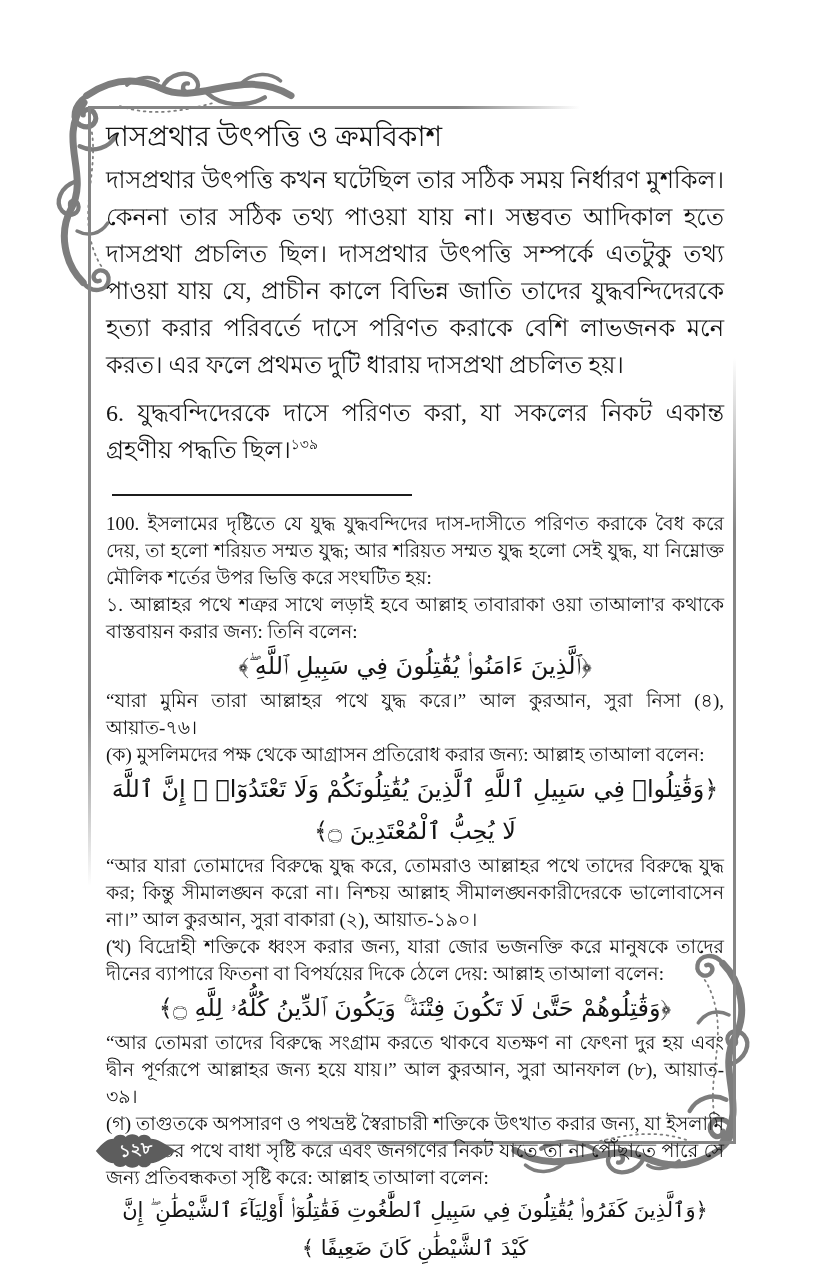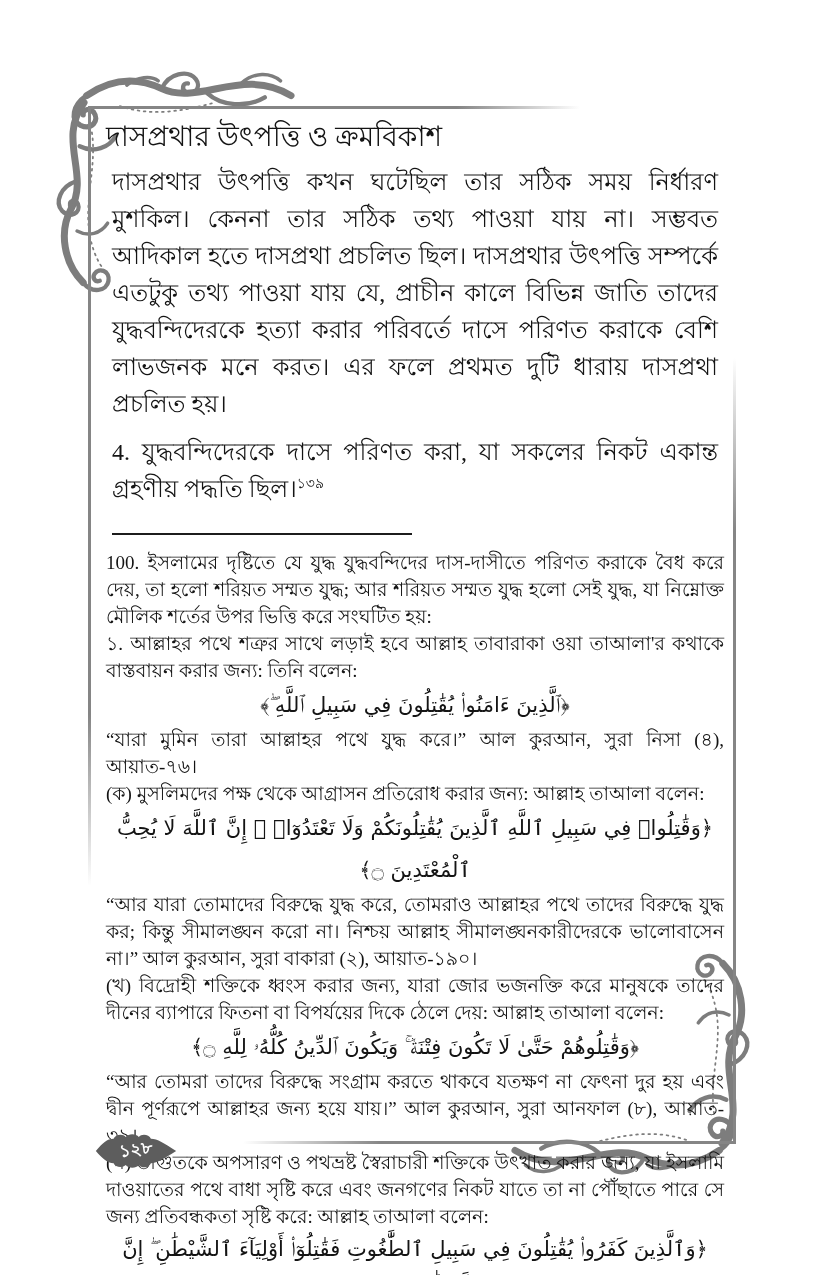--- a/index.html
+++ b/index.html
@@ -18,27 +18,27 @@
     background:linear-gradient(to bottom,rgba(133,133,133,0) 0,#858585 22% 100%);}
   .frame-bottom{left:243px;top:1141px;width:493px;height:3px;
     background:linear-gradient(to right,rgba(133,133,133,0) 0,#858585 28% 100%);}
   
   .flourish{position:absolute;pointer-events:none;}
   .flourish-tl{left:36px;top:52px;width:262px;height:262px;}
   .flourish-br{left:508px;top:932px;width:262px;height:262px;transform:rotate(180deg);}
   
   .content{position:absolute;left:106px;top:116px;width:618px;}
   .title{font-size:28px;font-weight:normal;line-height:42px;margin:0 0 4px 0;}
-  .body-text{font-size:24px;line-height:37px;text-align:justify;margin:6px;}
+  .body-text{font-size:24px;line-height:37px;text-align:justify;margin:0;}
   .item{margin-top:11px;}
   sup.fnref{font-size:14px;line-height:0;vertical-align:super;}
   .fn-sep{margin:25px 0 14px 6px;width:300px;height:0;border:0;border-top:2.5px solid #1c1c1c;}
   .footnote{font-size:19px;line-height:27px;text-align:justify;}
   .footnote p{margin:0;}
-  .arabic{direction:rtl;text-align:center;font-size:21px;line-height:42px;margin:1px 0;
+  .arabic{direction:rtl;text-align:center;font-size:24px;line-height:42px;margin:1px 0;
     font-family:"DejaVu Sans",sans-serif;}
   .arabic.small{font-size:21px;line-height:38px;}
   
   .page-badge{position:absolute;left:94px;top:1130px;width:84px;height:42px;}
   .page-badge svg{display:block;}
   .page-badge .num{
     position:absolute;left:0;top:0;width:84px;height:40px;
     display:flex;align-items:center;justify-content:center;
     color:#ffffff;font-size:17px;font-weight:bold;transform:rotate(-8deg);
   }
@@ -85,21 +85,21 @@
 <div class="frame-line frame-top"></div>
 <div class="frame-line frame-left"></div>
 <div class="frame-line frame-right"></div>
 <div class="frame-line frame-bottom"></div>
 
 <div class="content">
   <h1 class="title">দাসপ্রথার উৎপত্তি ও ক্রমবিকাশ</h1>
 
   <p class="body-text">দাসপ্রথার উৎপত্তি কখন ঘটেছিল তার সঠিক সময় নির্ধারণ মুশকিল। কেননা তার সঠিক তথ্য পাওয়া যায় না। সম্ভবত আদিকাল হতে দাসপ্রথা প্রচলিত ছিল। দাসপ্রথার উৎপত্তি সম্পর্কে এতটুকু তথ্য পাওয়া যায় যে, প্রাচীন কালে বিভিন্ন জাতি তাদের যুদ্ধবন্দিদেরকে হত্যা করার পরিবর্তে দাসে পরিণত করাকে বেশি লাভজনক মনে করত। এর ফলে প্রথমত দুটি ধারায় দাসপ্রথা প্রচলিত হয়।</p>
 
-  <p class="body-text item"><span>4. যুদ্ধবন্দিদেরকে দাসে পরিণত করা, যা সকলের নিকট একান্ত গ্রহণীয় পদ্ধতি ছিল।</span><sup class="fnref">১৩৯</sup></p>
+  <p class="body-text item"><span>6. যুদ্ধবন্দিদেরকে দাসে পরিণত করা, যা সকলের নিকট একান্ত গ্রহণীয় পদ্ধতি ছিল।</span><sup class="fnref">১৩৯</sup></p>
 
   <hr class="fn-sep">
 
   <div class="footnote">
     <p>100. ইসলামের দৃষ্টিতে যে যুদ্ধ যুদ্ধবন্দিদের দাস-দাসীতে পরিণত করাকে বৈধ করে দেয়, তা হলো শরিয়ত সম্মত যুদ্ধ; আর শরিয়ত সম্মত যুদ্ধ হলো সেই যুদ্ধ, যা নিম্নোক্ত মৌলিক শর্তের উপর ভিত্তি করে সংঘটিত হয়:</p>
     <p>১. আল্লাহর পথে শত্রুর সাথে লড়াই হবে আল্লাহ তাবারাকা ওয়া তাআলা'র কথাকে বাস্তবায়ন করার জন্য: তিনি বলেন:</p>
     <p class="arabic">﴿ٱلَّذِينَ ءَامَنُوا۟ يُقَٰتِلُونَ فِي سَبِيلِ ٱللَّهِ ۖ﴾</p>
     <p>“যারা মুমিন তারা আল্লাহর পথে যুদ্ধ করে।”  আল কুরআন, সুরা নিসা (৪), আয়াত-৭৬।</p>
     <p>(ক) মুসলিমদের পক্ষ থেকে আগ্রাসন প্রতিরোধ করার জন্য: আল্লাহ তাআলা বলেন:</p>
     <p class="arabic">﴿وَقَٰتِلُوا۟ فِي سَبِيلِ ٱللَّهِ ٱلَّذِينَ يُقَٰتِلُونَكُمْ وَلَا تَعْتَدُوٓا۟ ۚ إِنَّ ٱللَّهَ لَا يُحِبُّ ٱلْمُعْتَدِينَ ۝﴾</p>

